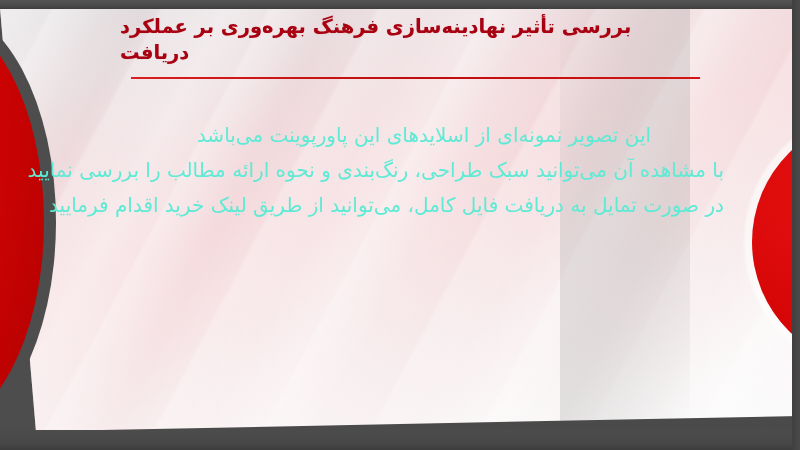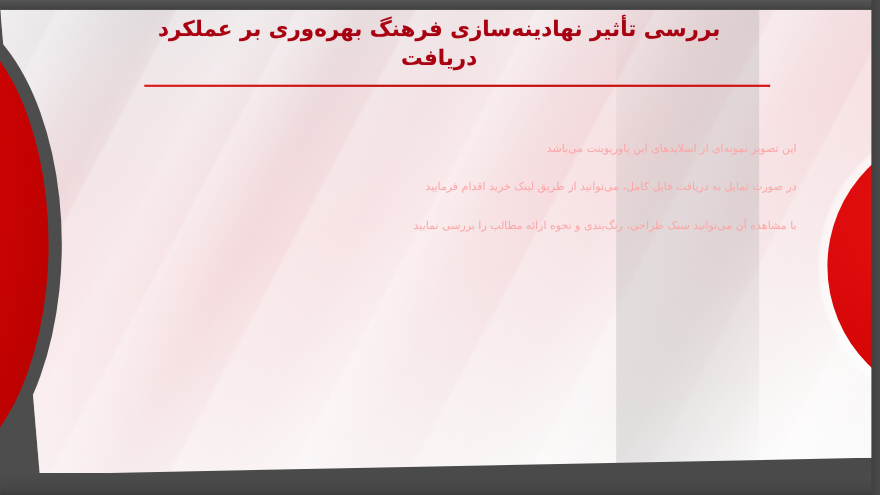--- a/index.html
+++ b/index.html
@@ -124,23 +124,23 @@
     left: 744px; top: 108px;
     width: 268px; height: 268px;
     border-radius: 50%;
     background: rgba(255,255,255,0.55);
     filter: blur(1px);
   }
 
   
   .title {
     position: absolute;
-    left: 104px; top: 14px;
+    left: 120px; top: 14px;
     width: 590px;
-    text-align: center;
+    text-align: left;
     color: #a80010;
     font-size: 19.5px;
     font-weight: bold;
     line-height: 26px;
     letter-spacing: 0;
     direction: rtl;
     text-shadow: 0 0 1px rgba(168,0,16,0.25);
   }
   .title-rule {
     position: absolute;
@@ -148,23 +148,23 @@
     width: 569px; height: 2px;
     background: linear-gradient(90deg,#d91f1f 0%,#c00d0d 50%,#d31414 100%);
   }
 
   
   .body-block {
     position: absolute;
     right: 76px; top: 118px;
     width: 600px;
     direction: rtl;
-    text-align: right;
-    color: #fca5a5;
-    font-size: 10px;
+    text-align: center;
+    color: #5eead4;
+    font-size: 20px;
     line-height: 35px;
   }
   .body-line { white-space: nowrap; }
 </style>
 </head>
 <body>
 
 <div id="slide">
 
   <div class="plate"></div>
@@ -184,17 +184,17 @@
   <div class="edge-right"></div>
 
   <div class="title">
     <div>بررسی تأثیر نهادینه‌سازی فرهنگ بهره‌وری بر عملکرد</div>
     <div>دریافت</div>
   </div>
   <div class="title-rule"></div>
 
   <div class="body-block">
     <div class="body-line">این تصویر نمونه‌ای از اسلایدهای این پاورپوینت می‌باشد</div>
+    <div class="body-line">با مشاهده آن می‌توانید سبک طراحی، رنگ‌بندی و نحوه ارائه مطالب را بررسی نمایید</div>
     <div class="body-line">در صورت تمایل به دریافت فایل کامل، می‌توانید از طریق لینک خرید اقدام فرمایید</div>
-    <div class="body-line">با مشاهده آن می‌توانید سبک طراحی، رنگ‌بندی و نحوه ارائه مطالب را بررسی نمایید</div>
   </div>
 
 </div>
 
 </body></html>

